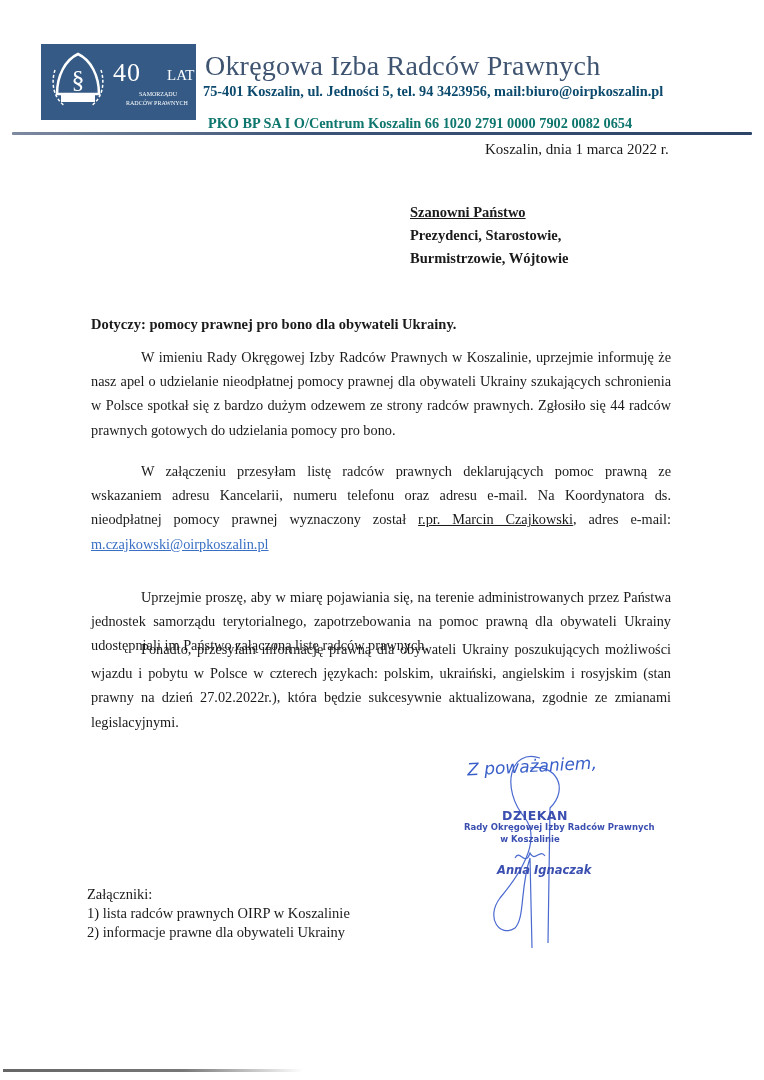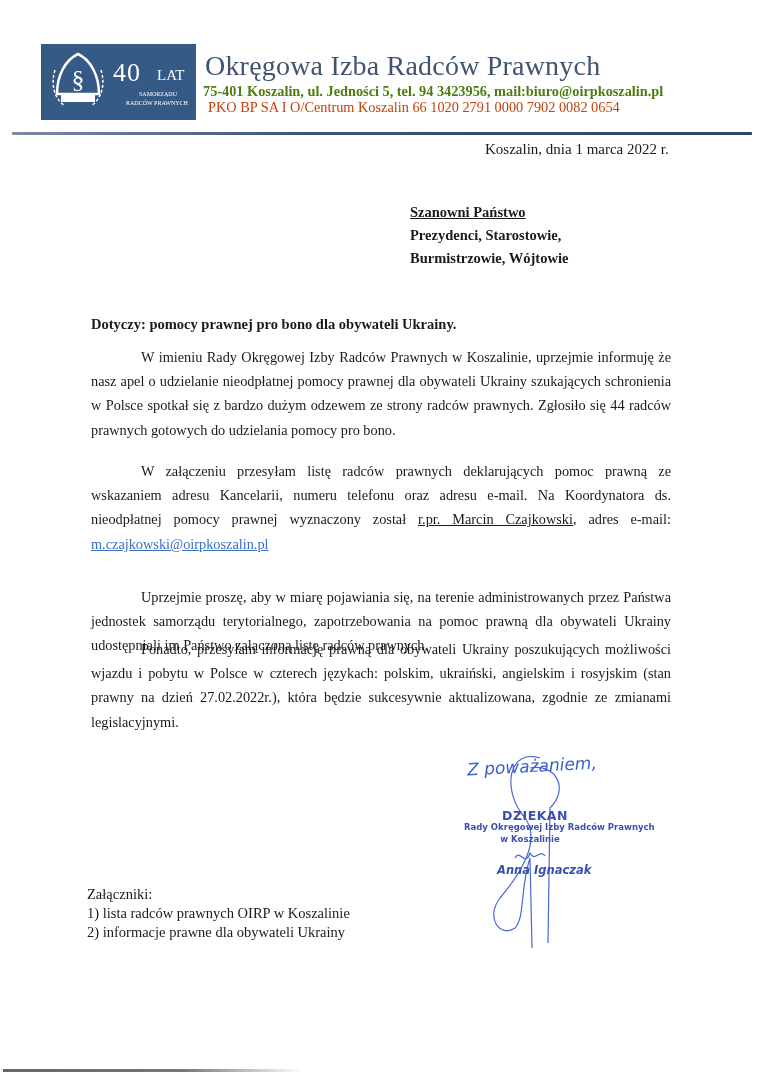--- a/index.html
+++ b/index.html
@@ -3,27 +3,27 @@
 <meta charset="utf-8">
 <style>
   html, body { margin:0; padding:0; background:#ffffff; }
   body { width:764px; height:1080px; position:relative; overflow:hidden; font-family:"Liberation Serif", serif; color:#1a1a1a; }
   .abs { position:absolute; }
 
   
   .logo-box { left:41px; top:44px; width:155px; height:76px; background:#345a85; }
   .logo-emblem { left:6px; top:6px; width:62px; height:64px; }
   .logo-40 { left:72px; top:14px; color:#fff; font-size:26px; font-family:"Liberation Serif", serif; letter-spacing:1px; }
-  .logo-lat { left:116px; top:23px; color:#fff; font-size:15px; font-family:"Liberation Serif", serif; }
+  .logo-lat { left:126px; top:23px; color:#fff; font-size:15px; font-family:"Liberation Serif", serif; }
   .logo-sub1 { left:92px; top:47px; color:#fff; font-size:6px; font-family:"Liberation Serif", serif; text-align:center; width:50px; }
   .logo-sub2 { left:80px; top:56px; color:#fff; font-size:6px; font-family:"Liberation Serif", serif; text-align:center; width:72px; }
 
   .org-name { left:205px; top:50px; font-size:28px; font-weight:normal; color:#3f5470; letter-spacing:0.2px; white-space:nowrap; }
-  .org-address { left:203px; top:83px; font-size:14.3px; font-weight:bold; color:#4d7c0f; white-space:nowrap; }
-  .org-bank { left:208px; top:99px; font-size:14.3px; color:#c2410c; white-space:nowrap; }
+  .org-address { left:203px; top:83px; font-size:14.3px; font-weight:bold; color:#0c4a6e; white-space:nowrap; }
+  .org-bank { left:208px; top:115px; font-size:14.3px; color:#0f766e; white-space:nowrap;font-weight:bold; }
 
   .header-rule { left:12px; top:132px; width:740px; height:3px; background:linear-gradient(90deg,#7d8aa0 0%, #3d5377 40%, #2d4467 100%); border-radius:1px; }
 
   .date-line { left:485px; top:141px; font-size:15px; white-space:nowrap; }
 
   .recipient { left:410px; font-size:14.5px; font-weight:bold; white-space:nowrap; }
 
   .subject { left:91px; top:316px; font-size:14.5px; font-weight:bold; white-space:nowrap; }
 
   .para { left:91px; width:580px; font-size:14.3px; line-height:24.2px; text-align:justify; text-align-last:left; }

